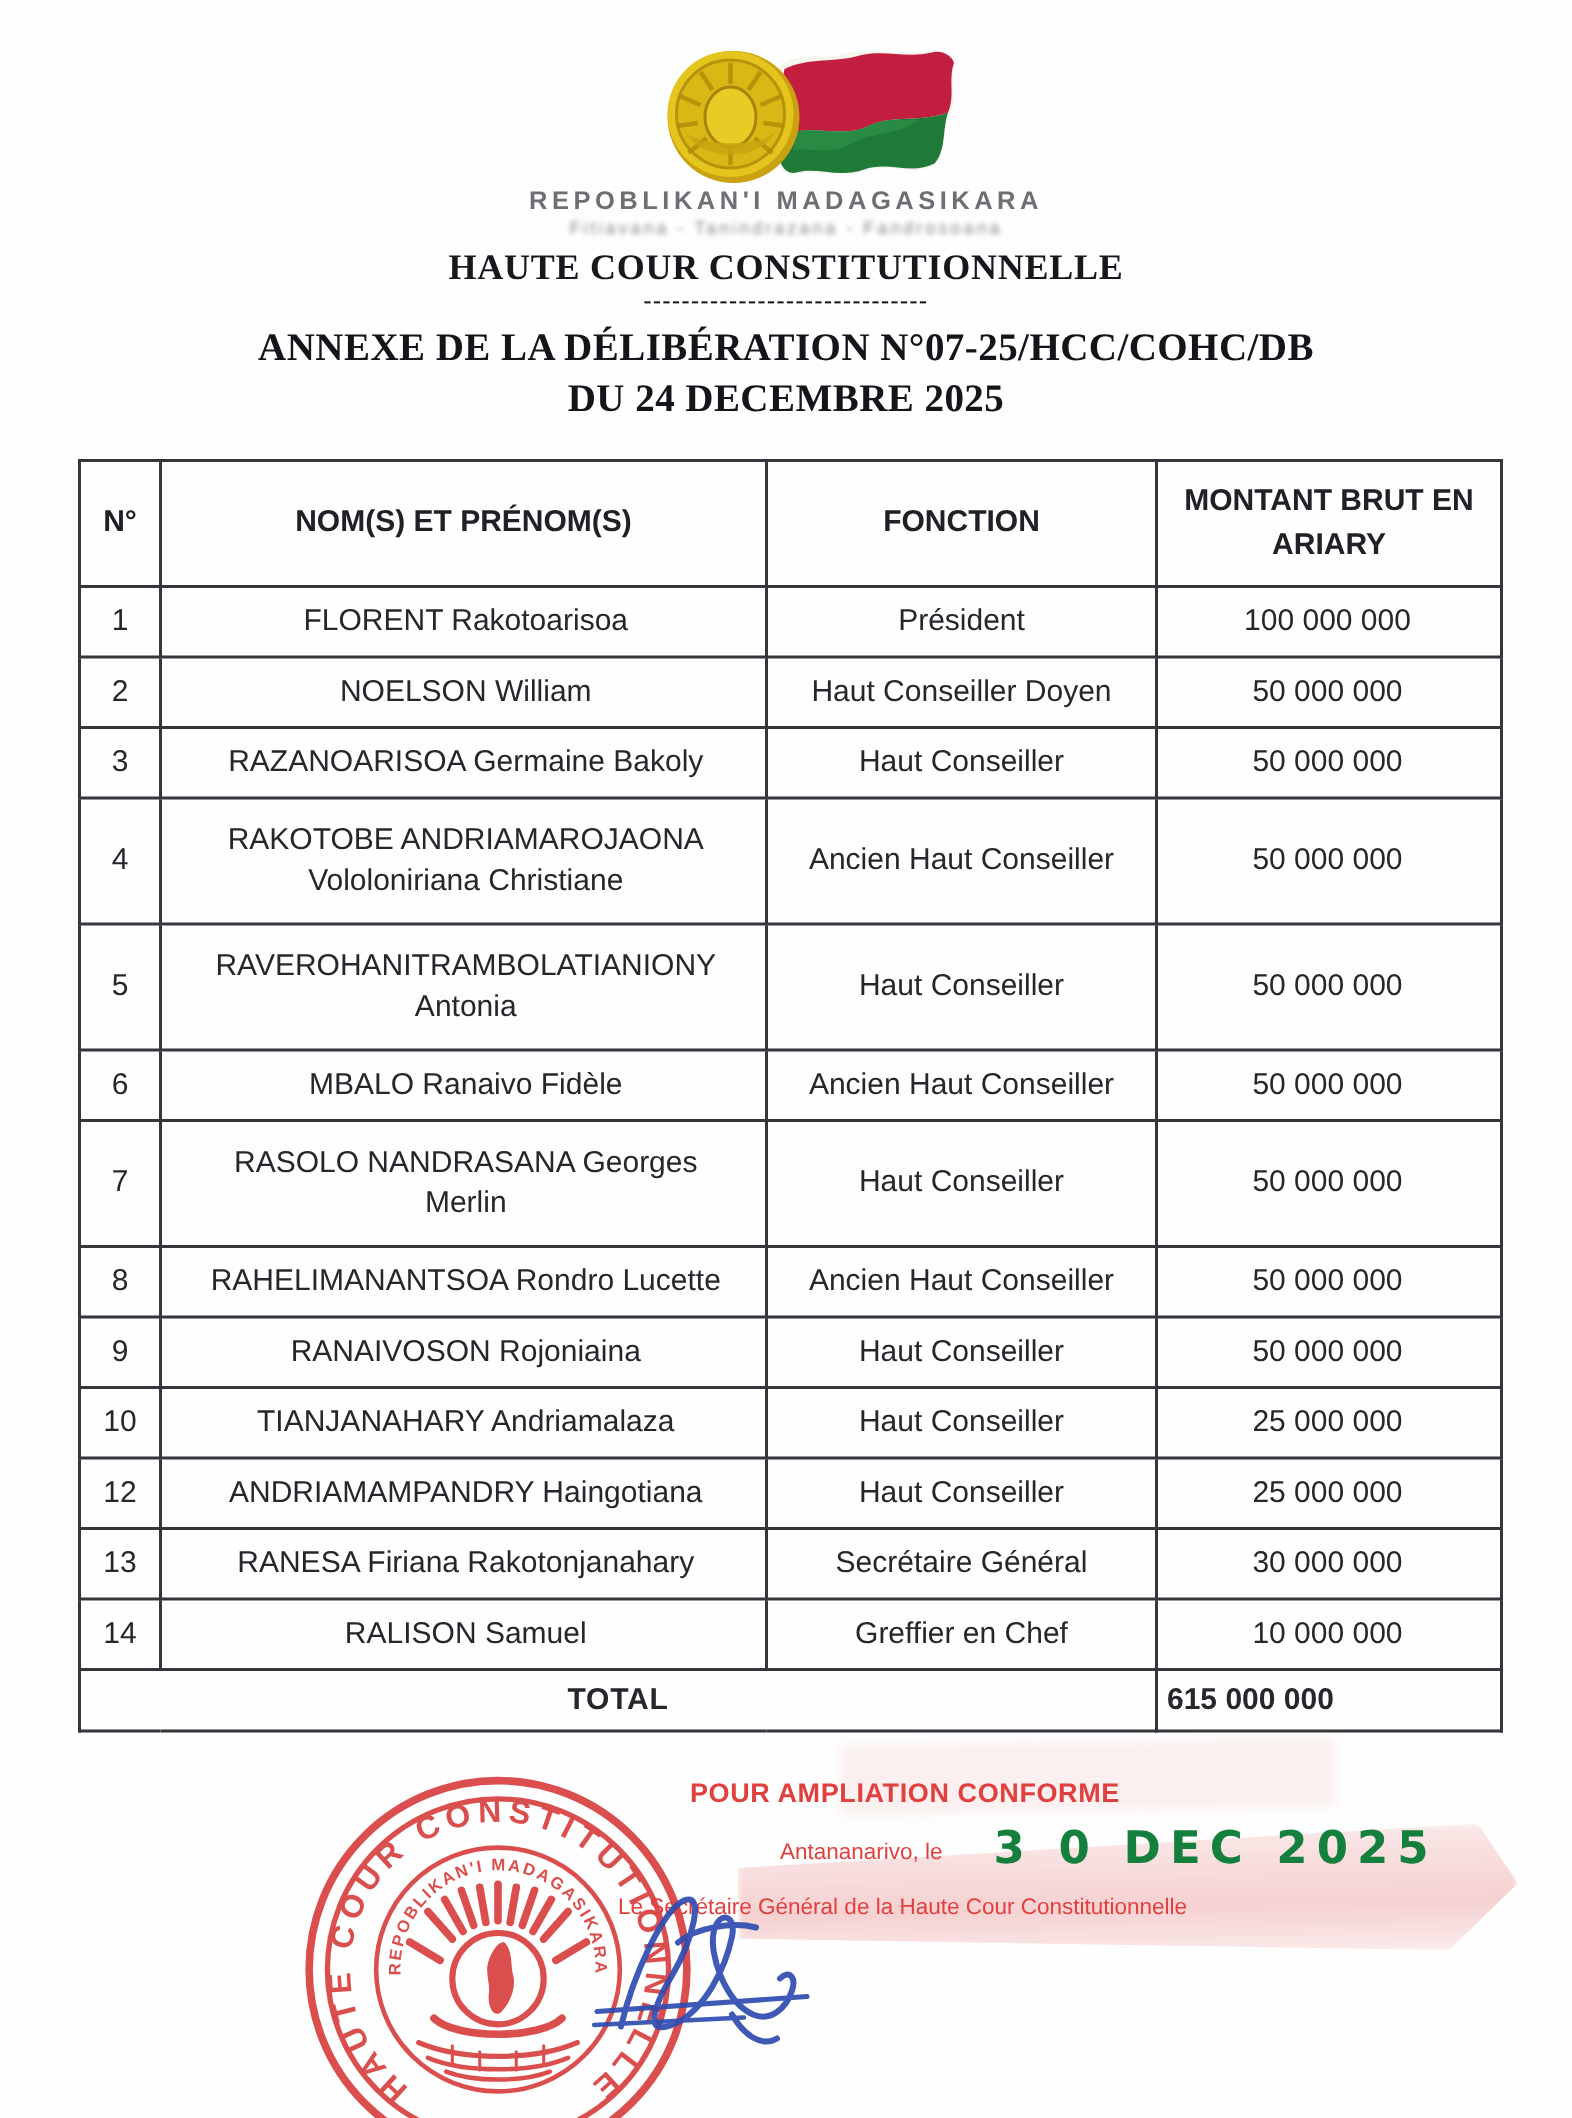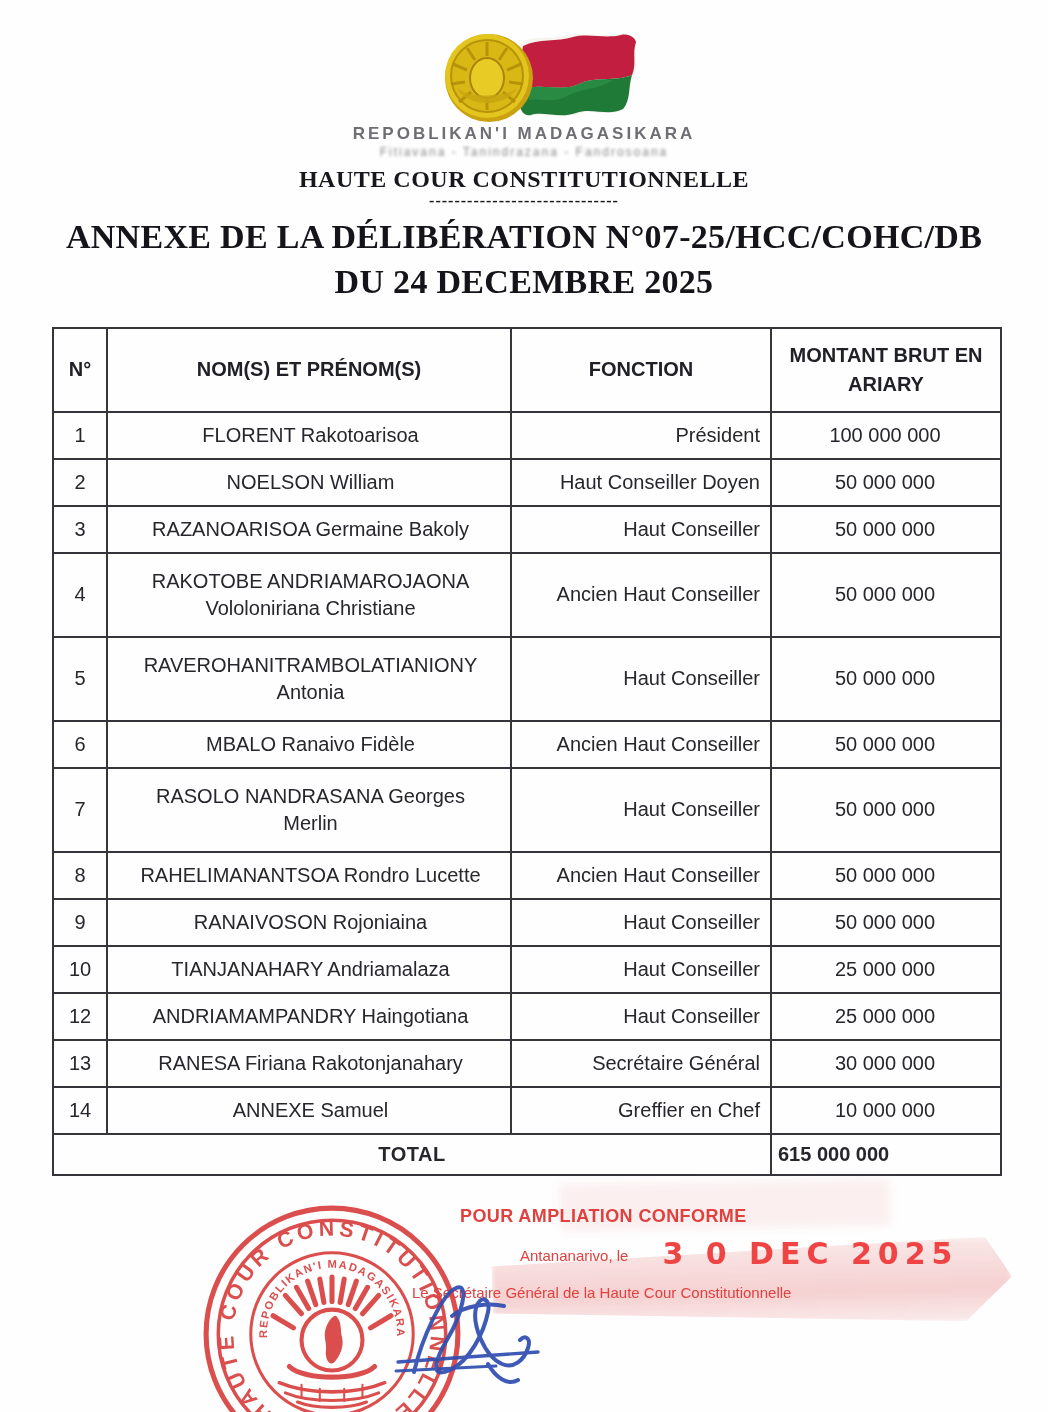--- a/index.html
+++ b/index.html
@@ -30,21 +30,21 @@
     font-size: 24px; font-weight: bold; color: #17171d;
     margin-top: 7px; letter-spacing: .5px;
   }
   .dash-sep {
     font-family: "Liberation Serif", serif;
     font-size: 16px; font-weight: bold; color: #17171d;
     letter-spacing: 1px; line-height: 10px; margin-top: 3px;
   }
   .annex-title {
     font-family: "Liberation Serif", serif;
-    font-size: 34px; font-weight: bold; color: #14141a;
+    font-size: 26px; font-weight: bold; color: #14141a;
     line-height: 1.32; margin-top: 9px; letter-spacing: .3px;
   }
 
   
   table.roster {
     border-collapse: collapse;
     margin: 22px 0 0 52px;
     width: 948px;
     table-layout: fixed;
   }
@@ -57,21 +57,21 @@
     font-weight: bold; text-align: center; color: #202027;
     padding: 12px 6px; line-height: 1.45;
   }
   col.c-num { width: 54px; }
   col.c-name { width: 404px; }
   col.c-func { width: 260px; }
   col.c-amt { width: 230px; }
   .roster td { padding: 9px 10px; line-height: 1.35; color: #26262c; }
   td.cell-num { text-align: center; padding-left: 2px; padding-right: 2px; }
   td.cell-name { text-align: center; padding-left: 13px; white-space: pre-line; }
-  td.cell-func { text-align: right; padding-left: 10px; }
+  td.cell-func { text-align: center; padding-left: 10px; }
   td.cell-amt { text-align: center; padding-right: 12px; }
   tr.dbl td { padding-top: 14px; padding-bottom: 14px; }
   tr.total-row td {
     font-weight: bold; padding: 6px;
   }
   tr.total-row td.total-label { text-align: center; letter-spacing: .5px; }
   tr.total-row td.total-amount { text-align: left; padding-right: 12px; }
 
   
   .stamp-zone { position: relative; width: 1048px; height: 292px; margin-top: 4px; }
@@ -86,21 +86,21 @@
     position: absolute; left: 560px; top: 2px; width: 330px; height: 46px;
     background: rgba(228,110,110,.10); filter: blur(4px); transform: rotate(-1deg);
   }
   .seal-svg { position: absolute; left: 200px; top: 22px; width: 264px; height: 264px; opacity: .92; }
   .cert-block { position: absolute; left: 412px; top: 26px; width: 600px; color: #e0413e; }
   .cert-line1 { font-size: 18px; font-weight: bold; letter-spacing: .4px; padding-left: 48px; filter: blur(.2px); }
   .cert-line2 { font-size: 15px; margin-top: 6px; padding-left: 108px; display: flex; align-items: baseline; filter: blur(.2px); }
   .date-stamp {
     font-family: "DejaVu Sans", sans-serif;
     font-size: 30px; font-weight: bold; letter-spacing: 6px;
-    color: #ef4444; margin-left: 34px; position: relative; top: 3px;
+    color: #15803d; margin-left: 34px; position: relative; top: 3px;
     white-space: nowrap;
   }
   .cert-line3 { font-size: 15px; margin-top: 16px; filter: blur(.3px); }
   .signature-svg { position: absolute; left: 392px; top: 96px; width: 210px; height: 128px; }
 </style>
 </head>
 <body>
 
 <div class="page">
 
@@ -232,21 +232,21 @@
         <td class="cell-amt">25 000 000</td>
       </tr>
       <tr>
         <td class="cell-num">13</td>
         <td class="cell-name">RANESA Firiana Rakotonjanahary</td>
         <td class="cell-func">Secrétaire Général</td>
         <td class="cell-amt">30 000 000</td>
       </tr>
       <tr>
         <td class="cell-num">14</td>
-        <td class="cell-name">ANNEXE Samuel</td>
+        <td class="cell-name">RALISON Samuel</td>
         <td class="cell-func">Greffier en Chef</td>
         <td class="cell-amt">10 000 000</td>
       </tr>
       <tr class="total-row">
         <td class="total-label" colspan="3">TOTAL</td>
         <td class="total-amount">615 000 000</td>
       </tr>
     </tbody>
   </table>
 

